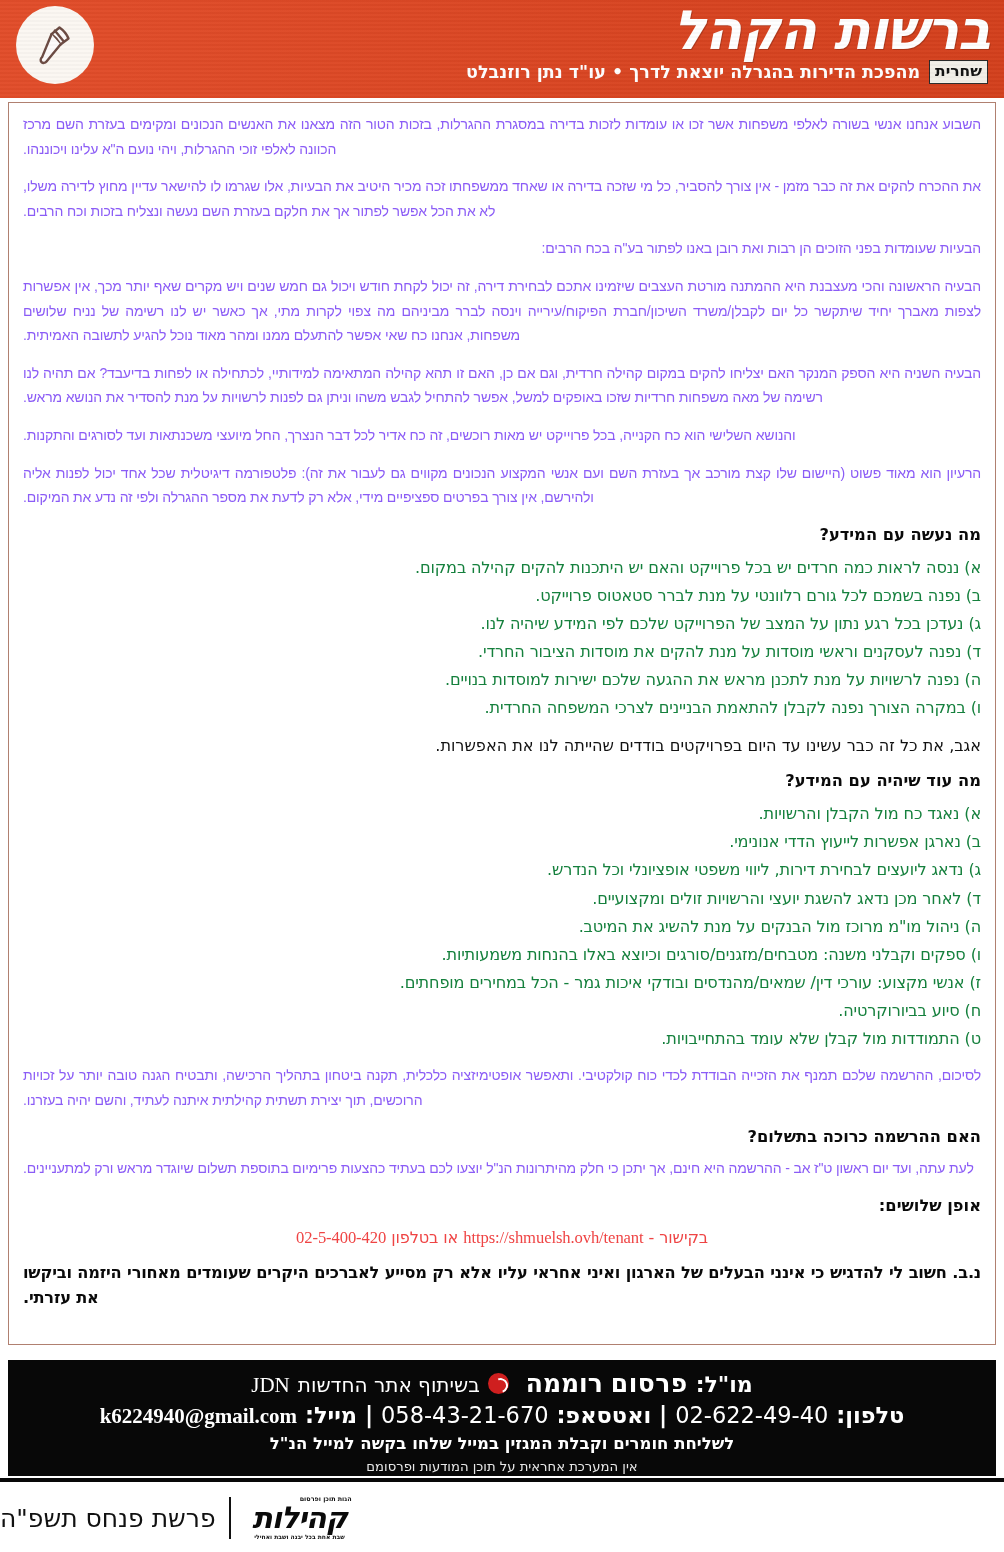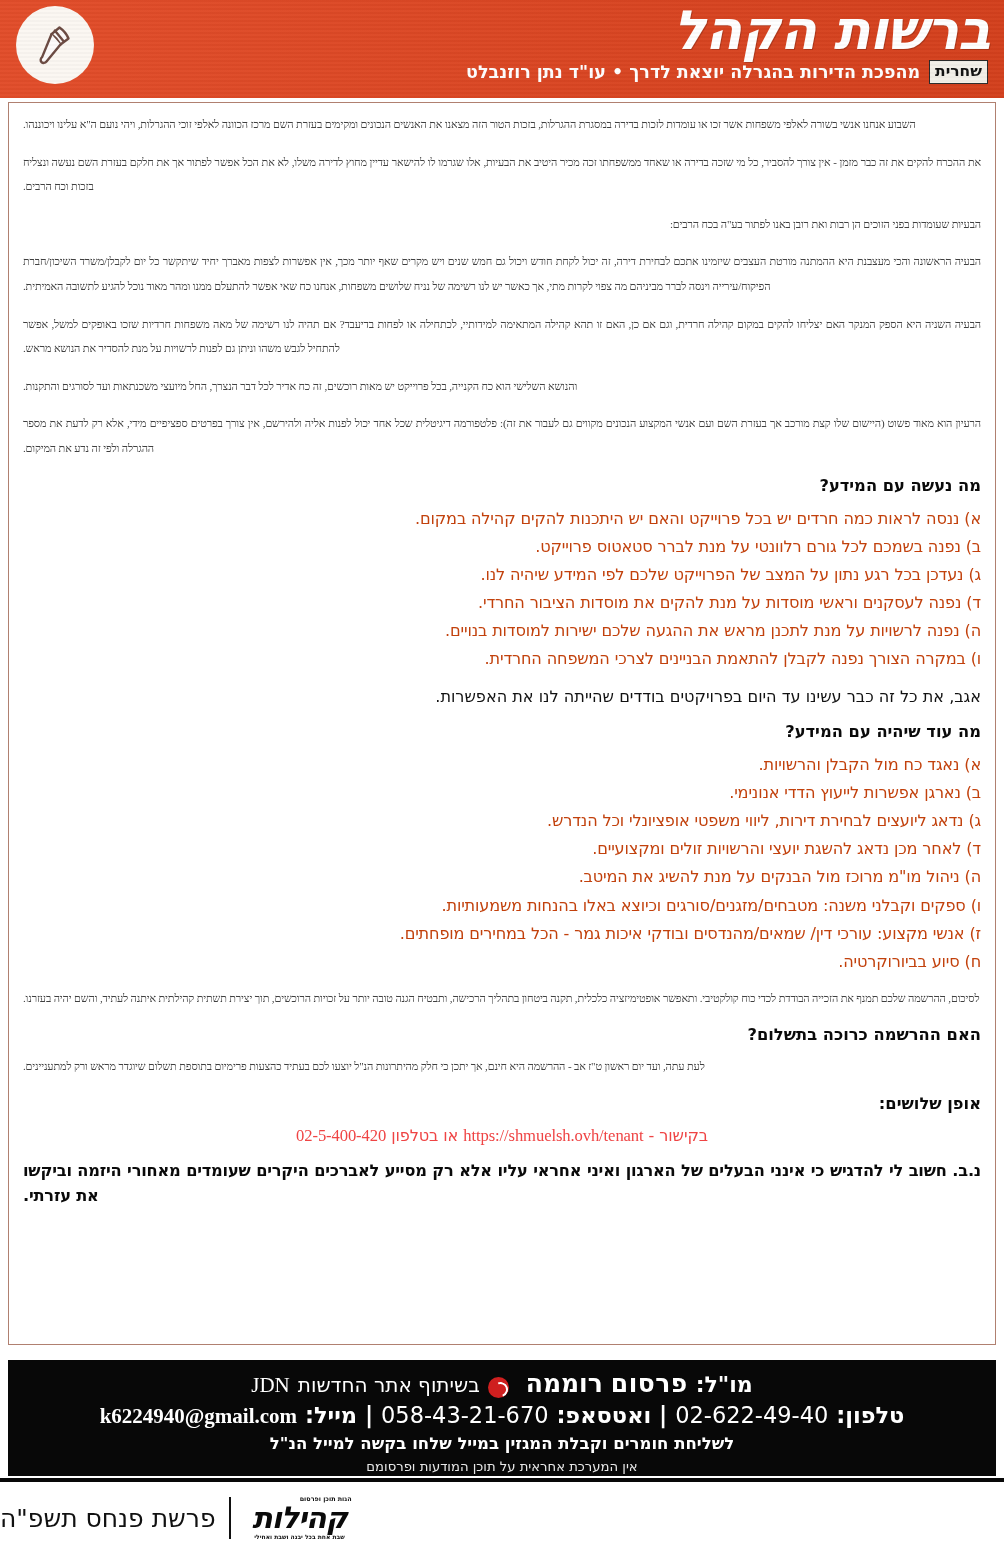--- a/index.html
+++ b/index.html
@@ -111,24 +111,24 @@
     width: 988px;
     height: 1243px;
     border: 1px solid #b08070;
     background: #ffffff;
     padding: 9px 14px 6px 14px;
     direction: rtl;
     overflow: hidden;
   }
 
   .para {
-    font-family: Liberation Serif, serif;
-    font-size: 11px;
+    font-family: Liberation Sans, sans-serif;
+    font-size: 14px;
     line-height: 24.6px;
-    color: #404040;
+    color: #8b5cf6;
     text-align: justify;
     text-align-last: left;
     direction: rtl;
     margin-bottom: 13px;
     letter-spacing: -0.15px;
   }
   .para.last-right { text-align-last: right; }
 
   .heading {
     font-family: "DejaVu Sans", "Liberation Sans", sans-serif;
@@ -143,21 +143,21 @@
 
   .lettered-list {
     list-style: none;
     direction: rtl;
     margin: 0 0 10px 0;
   }
   .lettered-list li {
     font-family: "DejaVu Sans", "Liberation Sans", sans-serif;
     font-size: 16.1px;
     line-height: 28.1px;
-    color: #c2410c;
+    color: #15803d;
     direction: rtl;
     text-align: right;
     white-space: nowrap;
     letter-spacing: -0.15px;
   }
   .lettered-list li .ltr-marker {
     display: inline;
     font-weight: 400;
   }
 
@@ -240,21 +240,21 @@
   }
   .ad-pirsum {
     font-family: "DejaVu Sans", sans-serif;
     font-weight: 700;
     font-size: 25px;
     color: #ffffff;
     letter-spacing: 0.5px;
   }
   .ad-logo-wrap {
     display: inline-flex;
-    align-items: flex-end;
+    align-items: center;
     gap: 17px;
   }
   .ad-romema {
     font-family: "DejaVu Sans", sans-serif;
     font-weight: 700;
     font-size: 25px;
     color: #ffffff;
   }
   .romema-mark {
     display: inline-block;
@@ -466,20 +466,21 @@
     <div class="heading">מה עוד שיהיה עם המידע?</div>
     <ul class="lettered-list">
       <li><span class="ltr-marker">א)</span>&nbsp;<span>נאגד כח מול הקבלן והרשויות.</span></li>
       <li><span class="ltr-marker">ב)</span>&nbsp;<span>נארגן אפשרות לייעוץ הדדי אנונימי.</span></li>
       <li><span class="ltr-marker">ג)</span>&nbsp;<span>נדאג ליועצים לבחירת דירות, ליווי משפטי אופציונלי וכל הנדרש.</span></li>
       <li><span class="ltr-marker">ד)</span>&nbsp;<span>לאחר מכן נדאג להשגת יועצי והרשויות זולים ומקצועיים.</span></li>
       <li><span class="ltr-marker">ה)</span>&nbsp;<span>ניהול מו"מ מרוכז מול הבנקים על מנת להשיג את המיטב.</span></li>
       <li><span class="ltr-marker">ו)</span>&nbsp;<span>ספקים וקבלני משנה: מטבחים/מזגנים/סורגים וכיוצא באלו בהנחות משמעותיות.</span></li>
       <li><span class="ltr-marker">ז)</span>&nbsp;<span>אנשי מקצוע: עורכי דין/ שמאים/מהנדסים ובודקי איכות גמר - הכל במחירים מופחתים.</span></li>
       <li><span class="ltr-marker">ח)</span>&nbsp;<span>סיוע בביורוקרטיה.</span></li>
+      <li><span class="ltr-marker">ט)</span>&nbsp;<span>התמודדות מול קבלן שלא עומד בהתחייבויות.</span></li>
     </ul>
 
     <div class="para">לסיכום, ההרשמה שלכם תמנף את הזכייה הבודדת לכדי כוח קולקטיבי. ותאפשר אופטימיזציה כלכלית, תקנה ביטחון בתהליך הרכישה, ותבטיח הגנה טובה יותר על זכויות הרוכשים, תוך יצירת תשתית קהילתית איתנה לעתיד, והשם יהיה בעזרנו.</div>
 
     <div class="heading">האם ההרשמה כרוכה בתשלום?</div>
     <div class="para">לעת עתה, ועד יום ראשון ט"ז אב  -  ההרשמה היא חינם, אך יתכן כי חלק מהיתרונות הנ"ל יוצעו לכם בעתיד כהצעות פרימיום בתוספת תשלום שיוגדר מראש ורק למתעניינים.</div>
 
     <div class="heading">אופן שלושים:</div>
     <div class="reg-line">
       <span>בקישור -</span>

